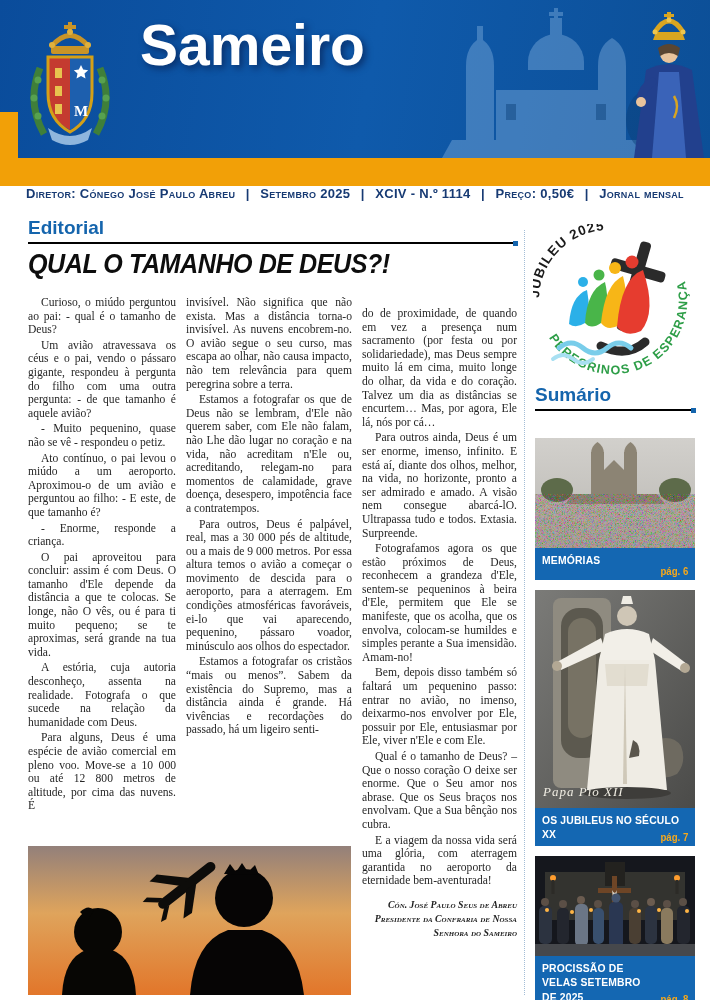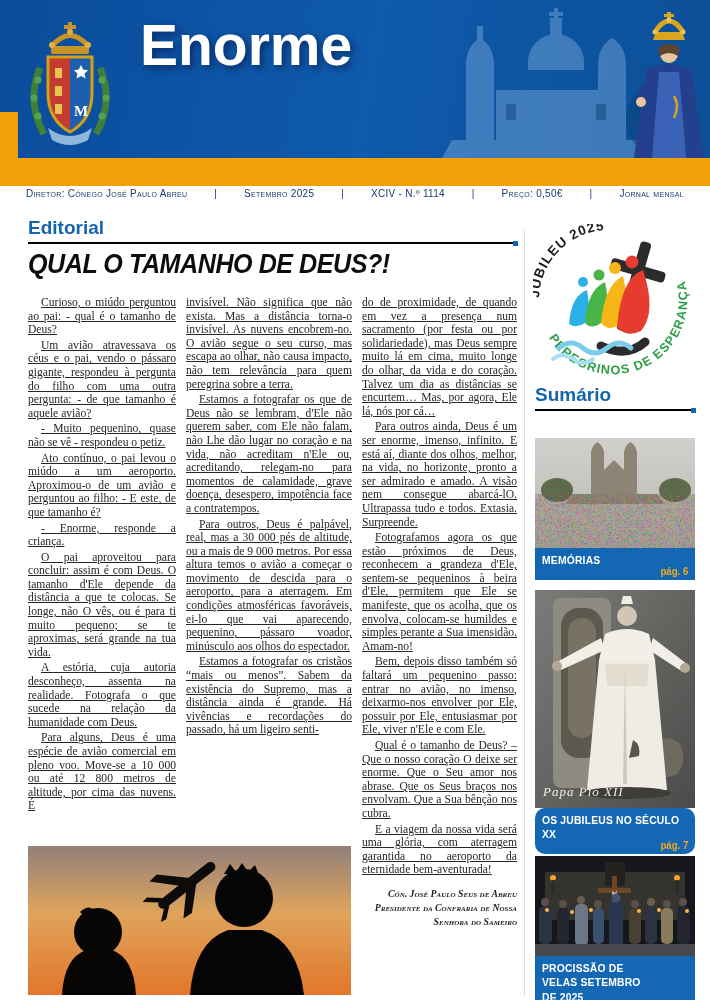--- a/index.html
+++ b/index.html
@@ -8,21 +8,21 @@
   svg{display:block;}
 
   
   .mast{position:absolute;top:0;left:0;width:710px;height:158px;
         background:linear-gradient(100deg,#0a4c9b 0%,#0f5aab 52%,#0c4f97 100%);}
   .mast-accent{position:absolute;top:112px;left:0;width:18px;height:46px;background:#f2a007;}
   .mast-orange{position:absolute;top:158px;left:0;width:710px;height:28px;background:#f2a007;
         display:flex;align-items:center;justify-content:space-between;
         padding:0 26px;box-sizing:border-box;}
   .info-item,.info-sep{font-family:"Liberation Sans",sans-serif;font-variant:small-caps;
-        font-weight:normal;font-size:10px;color:#173a73;letter-spacing:.3px;white-space:nowrap;margin-top:42px;}
+        font-weight:bold;font-size:13px;color:#173a73;letter-spacing:.3px;white-space:nowrap;margin-top:42px;}
   .title{position:absolute;left:140px;top:16px;color:#fff;
         font-family:"Liberation Sans",sans-serif;font-weight:bold;line-height:1.05;
         text-shadow:3px 3px 7px rgba(5,15,55,.55);z-index:3;}
   .title .l1{font-size:57px;}
   .title .word-do{font-size:36px;margin-left:14px;}
   .title .l2{font-size:57px;}
   .crest{position:absolute;left:24px;top:20px;width:92px;height:132px;z-index:2;}
   .basilica{position:absolute;right:34px;bottom:0;width:330px;height:150px;z-index:1;}
   .mary{position:absolute;right:0;top:12px;width:82px;height:146px;z-index:4;}
 
@@ -33,37 +33,37 @@
   .sec::after{content:"";position:absolute;right:-1px;bottom:-4px;width:5px;height:5px;background:#1565ad;}
   #ed-head{left:28px;top:217px;width:489px;}
   #su-head{left:535px;top:384px;width:160px;}
 
   
   .headline{position:absolute;left:28px;top:249px;font-family:"Liberation Sans",sans-serif;
        font-style:italic;font-weight:bold;font-size:27px;color:#0d0d0d;
        transform:scaleX(.93);transform-origin:left;letter-spacing:-.5px;white-space:nowrap;}
   .cols{position:absolute;left:28px;top:296px;width:489px;display:flex;gap:10px;}
   .col{font-size:11.6px;line-height:13.6px;text-align:justify;color:#262626;hyphens:auto;}
-  .col-1{width:148px;}.col-2{width:166px;}.col-3{width:155px;}
-  .col p{margin:0 0 2px 0;text-indent:13px;text-decoration:underline;}
+  .col-1{width:148px;}.col-2{width:166px;}.col-3{width:155px;margin-top:11px;}
+  .col p{margin:0 0 2px 0;text-indent:13px;}
   .col p.cont{text-indent:0;}
   .sig{margin-top:10px;text-align:right;font-style:italic;font-variant:small-caps;
        font-weight:bold;font-size:9.8px;line-height:1.45;color:#1d1d1d;}
   .ed-photo{position:absolute;left:28px;top:846px;width:323px;height:149px;z-index:5;}
   .vdash{position:absolute;left:524px;top:230px;height:765px;border-left:1px dotted #a3bdd6;}
 
   
   .jub{position:absolute;left:533px;top:224px;width:164px;height:176px;}
   .sb-item{position:absolute;left:535px;width:160px;}
   #sb-item-1{top:438px;} #sb-item-2{top:590px;} #sb-item-3{top:856px;}
   .sb-photo{position:relative;width:164px;overflow:hidden;}
   .cap{position:relative;background:#1467b2;color:#fff;
        font-family:"Liberation Sans",sans-serif;font-weight:bold;
-       padding:5px 7px 12px 7px;box-sizing:border-box;}
-  .cap-1{min-height:32px;} .cap-2{min-height:38px;border-radius:10px;} .cap-3{min-height:40px;}
+       padding:5px 7px 4px 7px;box-sizing:border-box;}
+  .cap-1{min-height:32px;} .cap-2{min-height:38px;} .cap-3{min-height:40px;}
   .cap-label{font-size:11.5px;line-height:1.25;letter-spacing:.2px;
        transform:scaleX(.9);transform-origin:left top;width:111%;}
   .cap-page{position:absolute;right:7px;bottom:3px;color:#f5a81c;font-size:10.5px;
        transform:scaleX(.92);transform-origin:right bottom;}
   .papa-cap{position:absolute;left:8px;bottom:8px;font-style:italic;font-size:13px;
        color:#efece2;letter-spacing:1px;font-family:"Liberation Serif",serif;}
 </style>
 </head>
 <body>
 
@@ -131,21 +131,21 @@
       <circle cx="41" cy="42" r="9" fill="#e9c49c"></circle>
       <path d="M30 36 q11 -8 22 0 l-2 8 q-9 -6 -18 0 z" fill="#5a4632"></path>
       <path d="M18 58 Q41 46 64 58 L76 146 L6 146 Z" fill="#22408d"></path>
       <path d="M31 60 L51 60 L58 146 L24 146 Z" fill="#3a63b8"></path>
       <path d="M24 70 Q14 76 13 88" stroke="#22408d" stroke-width="9" fill="none" stroke-linecap="round"></path>
       <circle cx="13" cy="90" r="5" fill="#e9c49c"></circle>
       <path d="M46 84 q6 10 0 22" stroke="#d9a520" stroke-width="2.5" fill="none"></path>
     </svg>
 
     <div class="title">
-      <div class="l2">Enorme</div>
+      <div class="l2">Sameiro</div>
     </div>
   </div>
 
   <div class="mast-accent"></div>
 
   <div class="mast-orange">
     <span class="info-item">Diretor: Cónego José Paulo Abreu</span>
     <span class="info-sep">|</span>
     <span class="info-item">Setembro 2025</span>
     <span class="info-sep">|</span>

